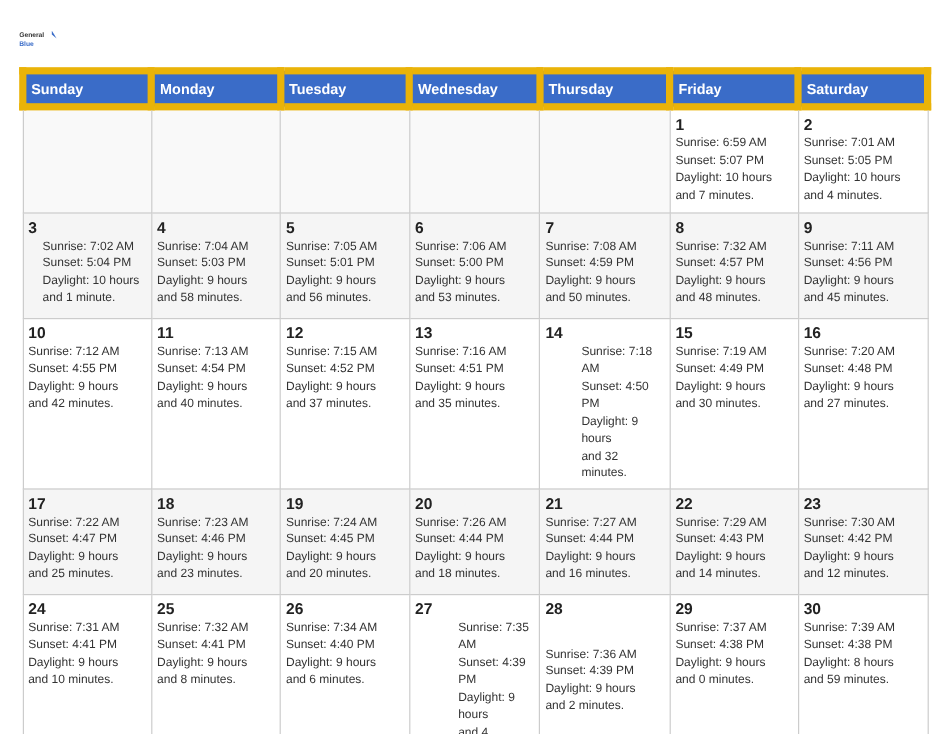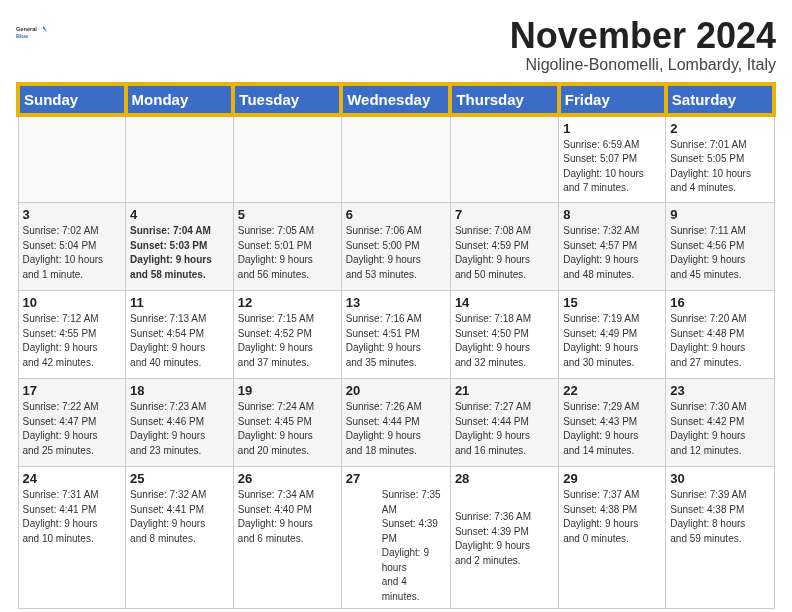--- a/index.html
+++ b/index.html
@@ -41,23 +41,23 @@
     table {
       width: 100%;
       border-collapse: collapse;
       font-size: 10.5px;
     }
     thead tr th {
       background-color: #3a6cc8;
       color: white;
       padding: 5px 4px;
       text-align: left;
-      font-size: 15px;
+      font-size: 12px;
       font-weight: bold;
-      border: 4px solid #eab308;
+      border: 6px solid #eab308;
     }
     tbody tr td {
       border: 1px solid #ccc;
       vertical-align: top;
       padding: 4px 4px;
       width: 110px;
       min-height: 80px;
       height: 88px;
       background: #fff;
     }
@@ -87,24 +87,20 @@
 <body>
 
 <div class="header-area">
   <div class="logo">
     <svg class="logo-icon" viewBox="0 0 80 40" xmlns="http://www.w3.org/2000/svg" width="80" height="40">
         <text x="0" y="18" font-size="14" font-weight="bold" fill="#333" font-family="Arial">General</text>
         <text x="0" y="35" font-size="14" font-weight="bold" fill="#3a6cc8" font-family="Arial">Blue</text>
         <polygon points="68,4 78,20 68,12" fill="#3a6cc8"></polygon>
       </svg>
 
-  </div>
-  <div class="title-area">
-    <div class="month-title">November 2024</div>
-    <div class="location-title">Nigoline-Bonomelli, Lombardy, Italy</div>
   </div>
 </div>
 
 <table>
   <thead>
     <tr>
       <th>Sunday</th>
       <th>Monday</th>
       <th>Tuesday</th>
       <th>Wednesday</th>
@@ -131,28 +127,28 @@
           <span class="day-number">2</span>
           <div class="day-info" style="white-space: pre-line;">Sunrise: 7:01 AM
 Sunset: 5:05 PM
 Daylight: 10 hours
 and 4 minutes.</div>
         </td>
       </tr>
       <tr>
         <td>
           <span class="day-number">3</span>
-          <div class="day-info" style="white-space: pre-line;">Sunrise: 7:02 AM
+          <div class="day-info" style="white-space: pre-line; margin-left: 12px;">Sunrise: 7:02 AM
 Sunset: 5:04 PM
 Daylight: 10 hours
 and 1 minute.</div>
         </td>
         <td>
           <span class="day-number">4</span>
-          <div class="day-info" style="white-space: pre-line; font-weight: bold;">Sunrise: 7:04 AM
+          <div class="day-info" style="white-space: pre-line;">Sunrise: 7:04 AM
 Sunset: 5:03 PM
 Daylight: 9 hours
 and 58 minutes.</div>
         </td>
         <td>
           <span class="day-number">5</span>
           <div class="day-info" style="white-space: pre-line;">Sunrise: 7:05 AM
 Sunset: 5:01 PM
 Daylight: 9 hours
 and 56 minutes.</div>
@@ -210,21 +206,21 @@
         </td>
         <td>
           <span class="day-number">13</span>
           <div class="day-info" style="white-space: pre-line;">Sunrise: 7:16 AM
 Sunset: 4:51 PM
 Daylight: 9 hours
 and 35 minutes.</div>
         </td>
         <td>
           <span class="day-number">14</span>
-          <div class="day-info" style="white-space: pre-line;">Sunrise: 7:18 AM
+          <div class="day-info" style="white-space: pre-line; margin-left: 30px;">Sunrise: 7:18 AM
 Sunset: 4:50 PM
 Daylight: 9 hours
 and 32 minutes.</div>
         </td>
         <td>
           <span class="day-number">15</span>
           <div class="day-info" style="white-space: pre-line;">Sunrise: 7:19 AM
 Sunset: 4:49 PM
 Daylight: 9 hours
 and 30 minutes.</div>

